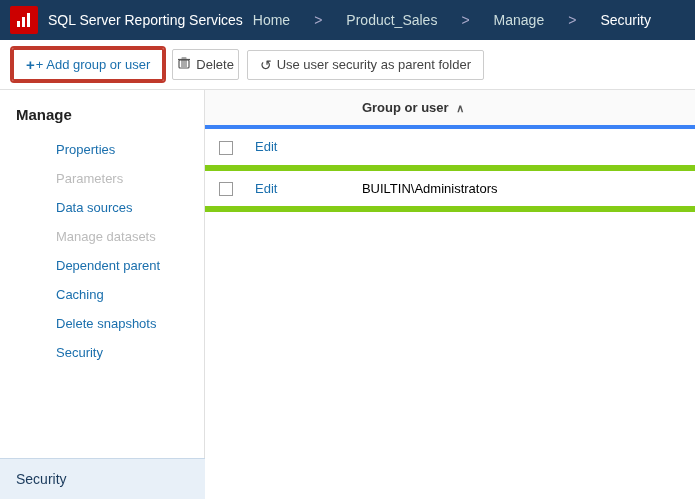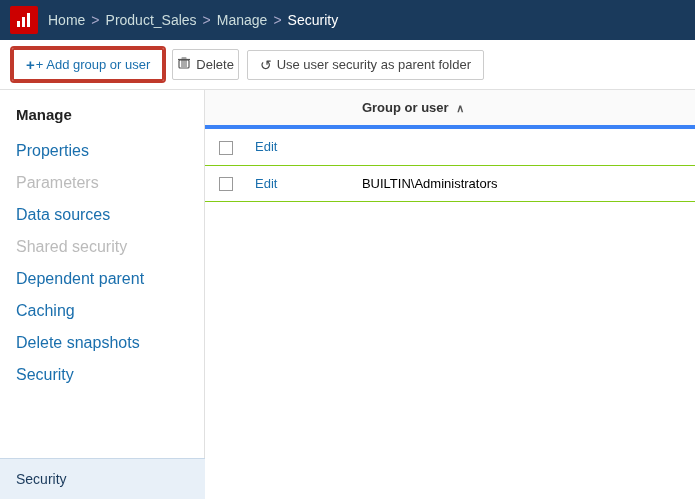--- a/index.html
+++ b/index.html
@@ -29,21 +29,21 @@
       flex-shrink: 0;
     }
     .header-title {
       font-size: 14px;
       color: #fff;
       white-space: nowrap;
     }
     .breadcrumb {
       display: flex;
       align-items: center;
-      gap: 6px;
+      gap: 24px;
       font-size: 14px;
       color: #fff;
     }
     .breadcrumb span.sep { color: #aac; }
     .breadcrumb span.crumb { color: #cdd; cursor: pointer; }
     .breadcrumb span.current { color: #fff; font-weight: 500; }
 
     
     .toolbar {
       display: flex;
@@ -112,23 +112,24 @@
       background: #fff;
     }
     .sidebar-title {
       font-size: 15px;
       font-weight: 600;
       color: #222;
       padding: 6px 16px 12px 16px;
     }
     .sidebar-item {
       padding: 7px 16px;
-      font-size: 16px;
+      font-size: 13px;
       cursor: pointer;
       color: #1a6fad;
+      margin-left: 40px;
     }
     .sidebar-item.disabled { color: #bbb; cursor: default; }
     .sidebar-item.active { color: #1a6fad; font-weight: 500; }
     .sidebar-arrows {
       position: absolute;
       left: 0;
       bottom: 0;
       color: #555;
       font-size: 13px;
       padding: 6px 8px;
@@ -152,21 +153,21 @@
       padding: 10px 14px;
       font-size: 13px;
       font-weight: 600;
       color: #333;
       border-bottom: 4px solid #3b82f6;
       background: #fafafa;
     }
     .data-table td {
       padding: 10px 14px;
       font-size: 13px;
-      border-bottom: 1px solid #84cc16;
+      border-bottom: 6px solid #84cc16;
       vertical-align: middle;
     }
     .checkbox-cell {
       width: 30px;
       padding: 10px 8px 10px 14px !important;
     }
     .fake-checkbox {
       width: 14px;
       height: 14px;
       border: 1.5px solid #999;
@@ -208,20 +209,21 @@
 <body>
 
 <div class="header">
   <div class="header-logo">
     <svg width="16" height="16" viewBox="0 0 16 16" fill="none">
       <rect x="1" y="9" width="3" height="6" fill="white"></rect>
       <rect x="6" y="5" width="3" height="10" fill="white"></rect>
       <rect x="11" y="1" width="3" height="14" fill="white"></rect>
     </svg>
   </div>
+  <span class="header-title">SQL Server Reporting Services</span>
   <div class="breadcrumb">
     <span class="crumb">Home</span>
     <span class="sep">&gt;</span>
     <span class="crumb">Product_Sales</span>
     <span class="sep">&gt;</span>
     <span class="crumb">Manage</span>
     <span class="sep">&gt;</span>
     <span class="current">Security</span>
   </div>
 </div>
@@ -258,21 +260,21 @@
     <div class="sidebar-item">
       <span>Properties</span>
     </div>
     <div class="sidebar-item disabled">
       <span>Parameters</span>
     </div>
     <div class="sidebar-item">
       <span>Data sources</span>
     </div>
     <div class="sidebar-item disabled">
-      <span>Shared security</span>
+      <span>Manage datasets</span>
     </div>
     <div class="sidebar-item">
       <span>Dependent parent</span>
     </div>
     <div class="sidebar-item">
       <span>Caching</span>
     </div>
     <div class="sidebar-item">
       <span>Delete snapshots</span>
     </div>

